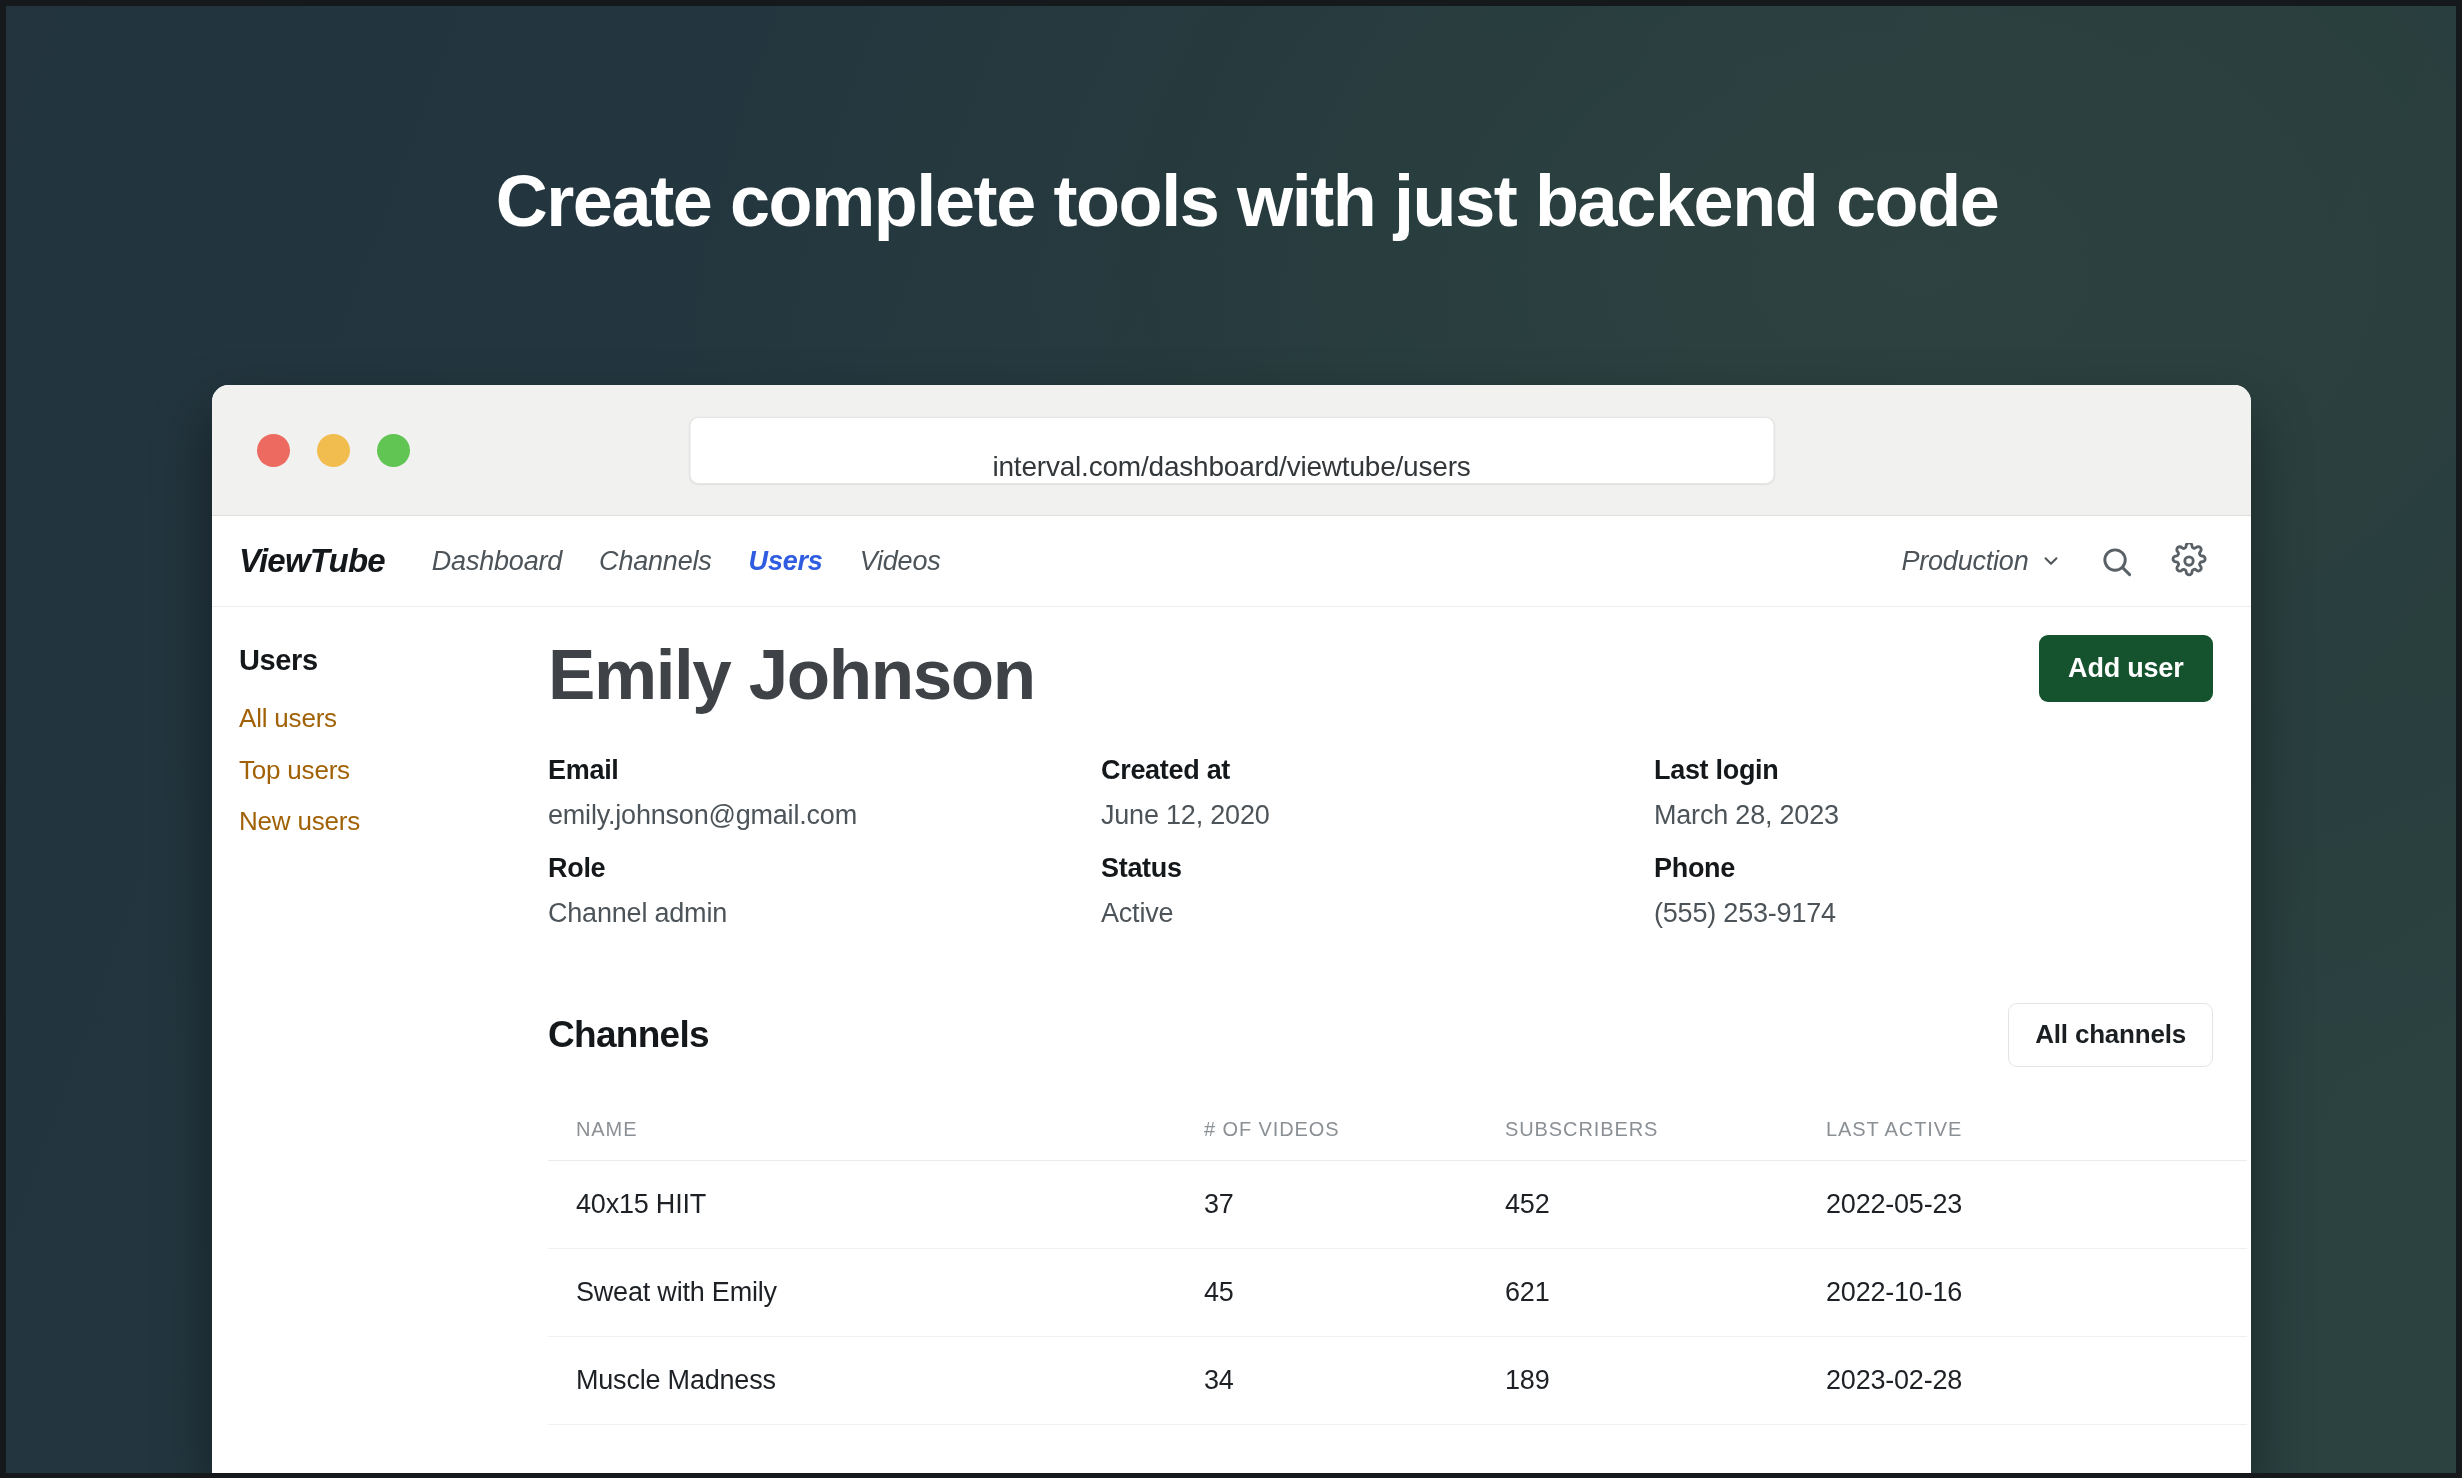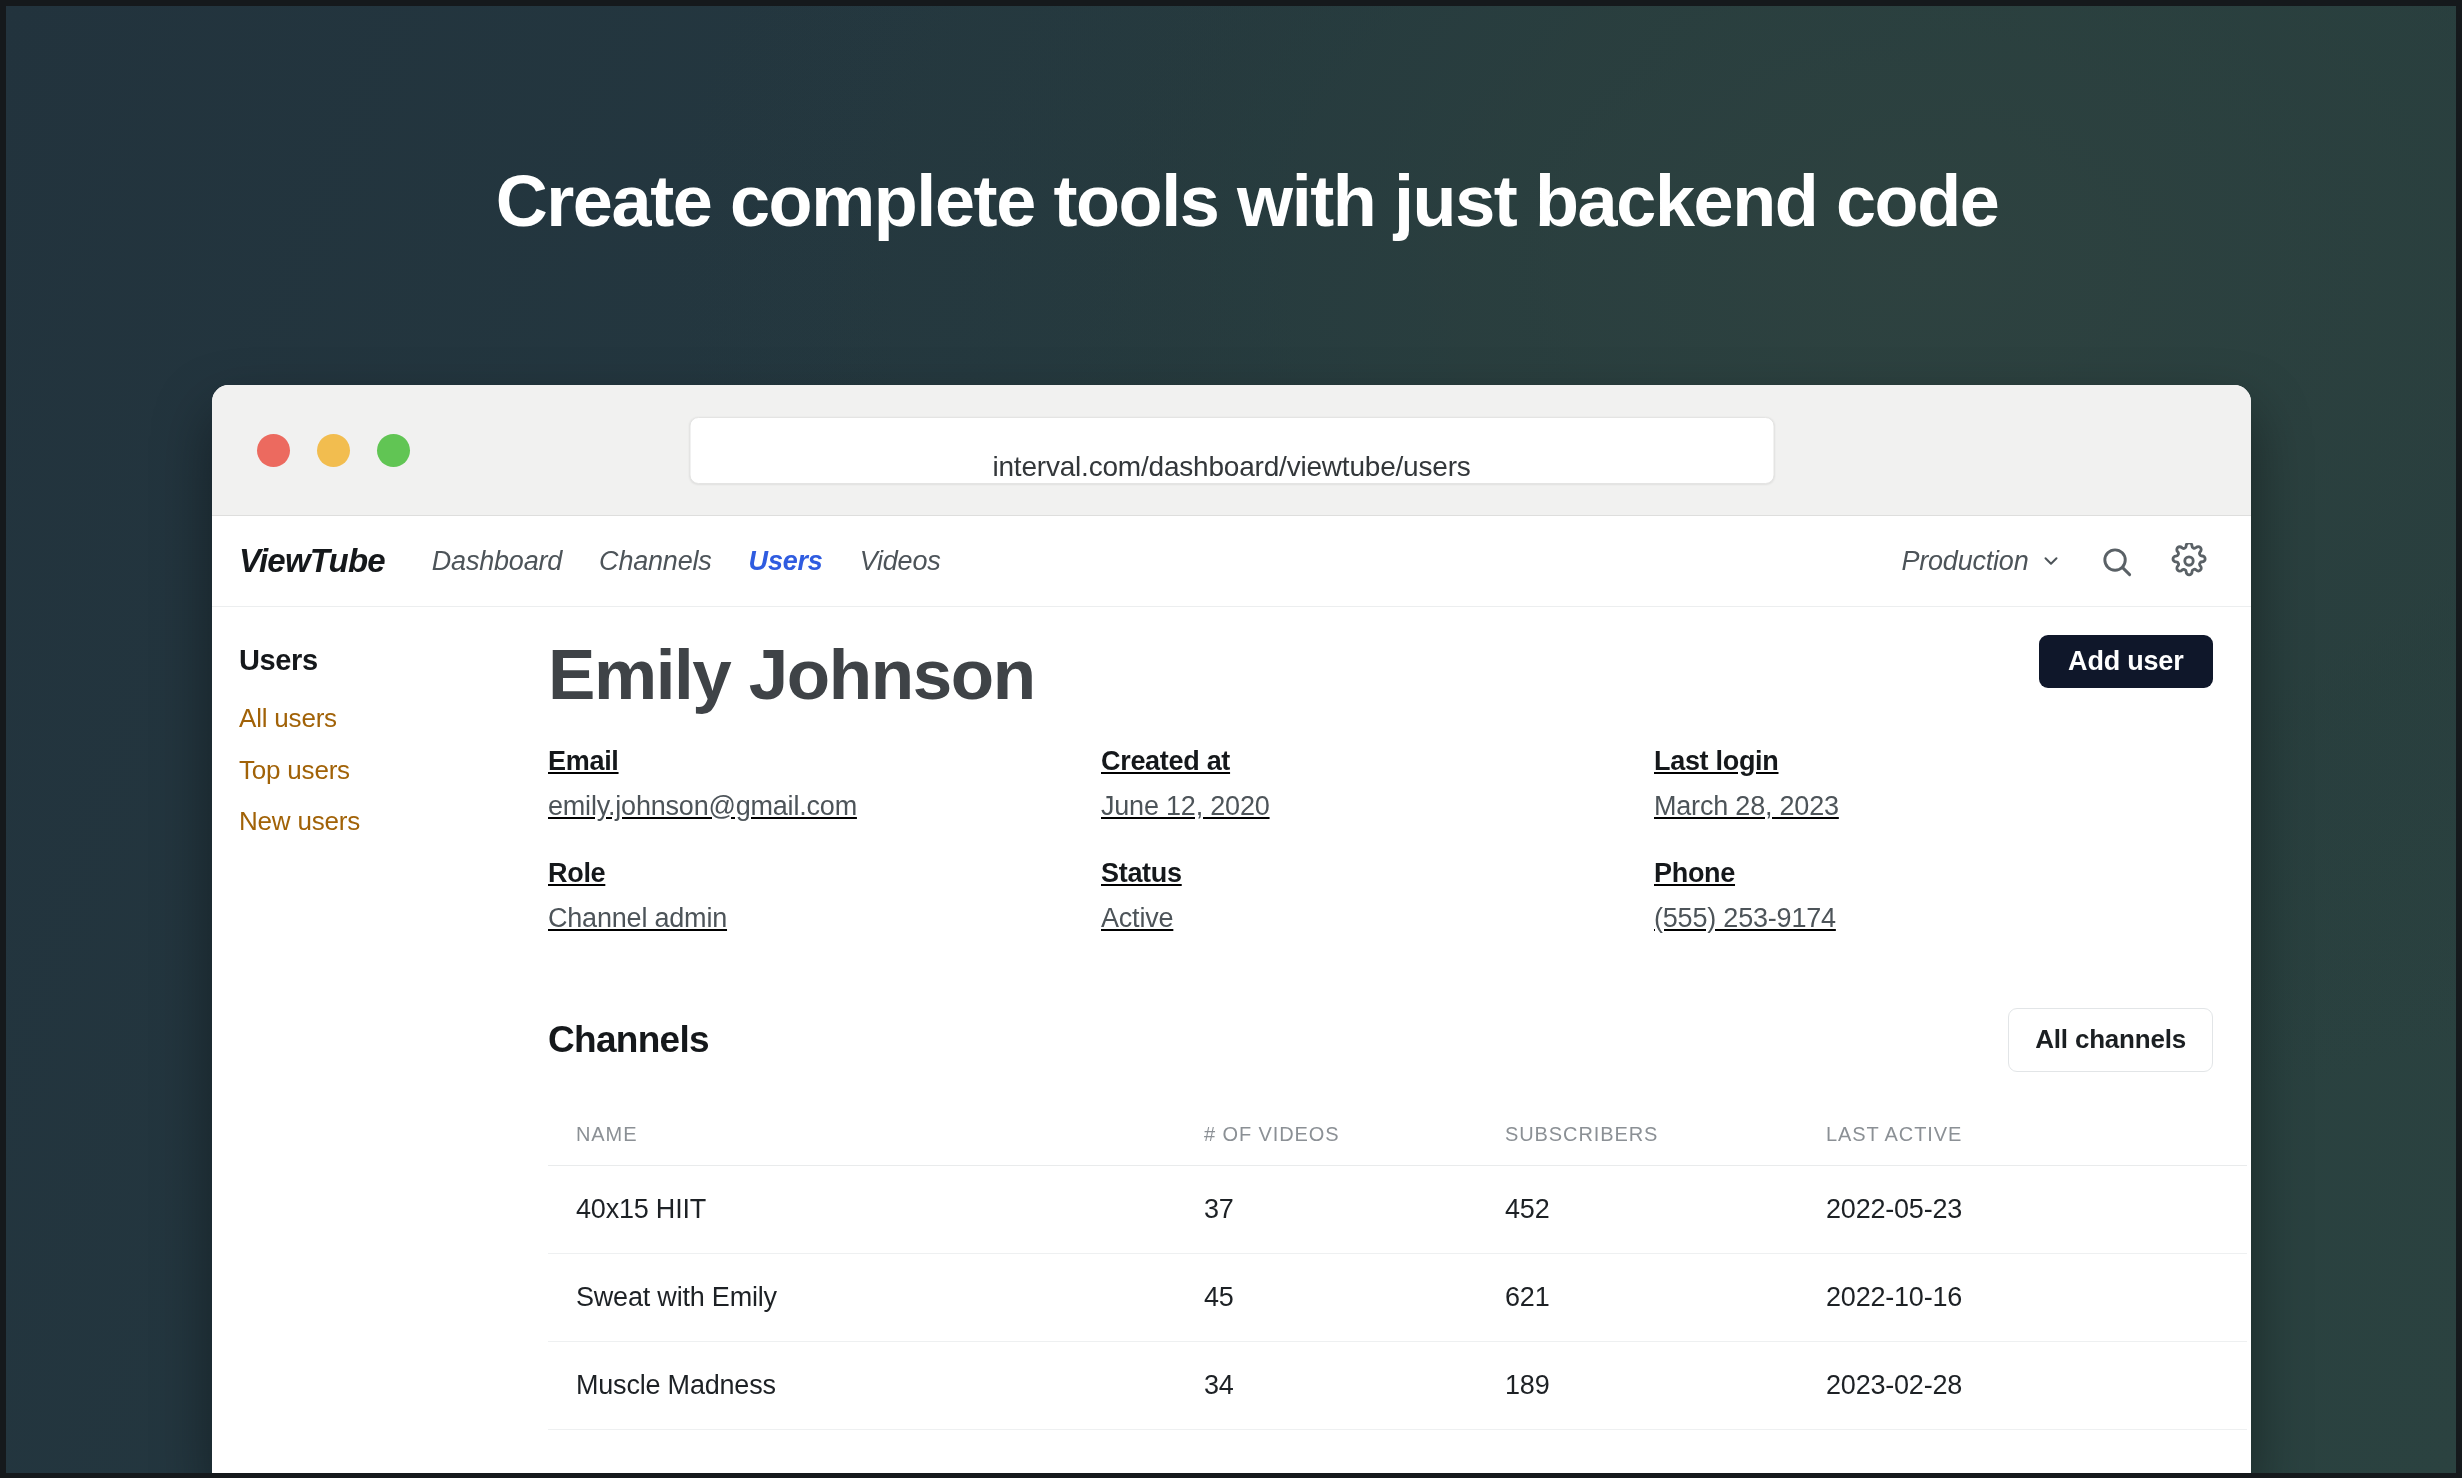--- a/index.html
+++ b/index.html
@@ -132,39 +132,38 @@
   .page-head{
     display:flex; align-items:flex-start; justify-content:space-between;
   }
   .page-title{
     font-size:71px; font-weight:700; color:#3f4347;
     letter-spacing:-1.4px;
     line-height:1;
     margin-top:3.8px;
   }
   .btn-primary{
-    background:#0f172a;
+    background:#14532d;
     color:#ffffff;
     font-size:27px;
     font-weight:600;
     letter-spacing:-0.2px;
     border:none;
     border-radius:9px;
     padding:0 29.5px;
-    height:53px;
+    height:67px;
     cursor:pointer;
     white-space:nowrap;
   }
 
   .details{
-    margin-top:36px;
+    margin-top:45px;
     display:grid;
     grid-template-columns:553px 553px 1fr;
-    row-gap:36px;
-    text-decoration:underline;
+    row-gap:22px;
   }
   .field-label{
     font-size:27px; font-weight:700; color:#15181b;
     letter-spacing:-0.3px;
     margin-bottom:14px;
   }
   .field-value{
     font-size:27px; color:#4d5459; letter-spacing:-0.2px;
   }
 

